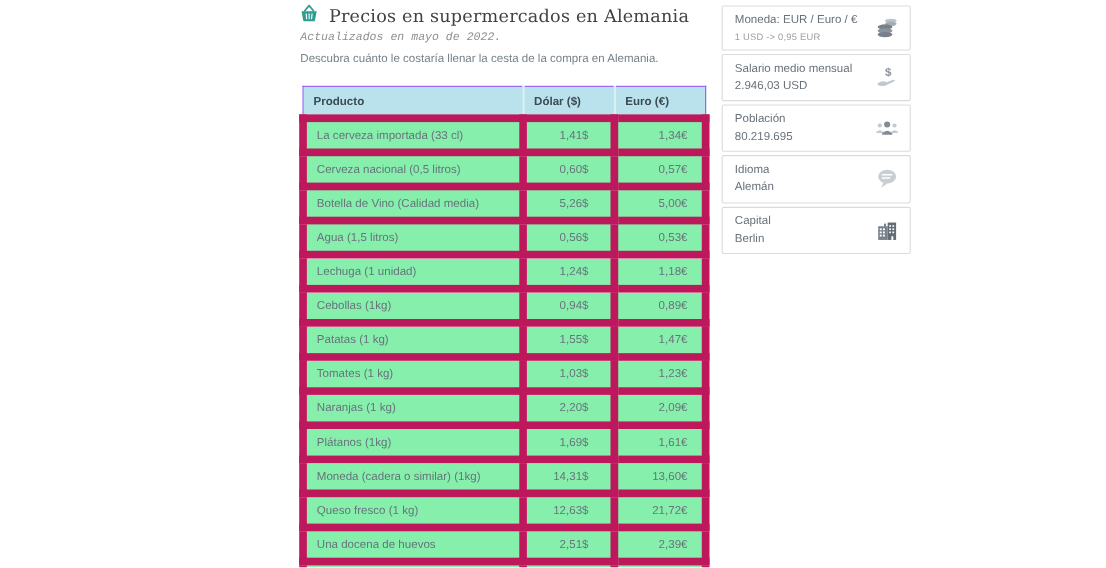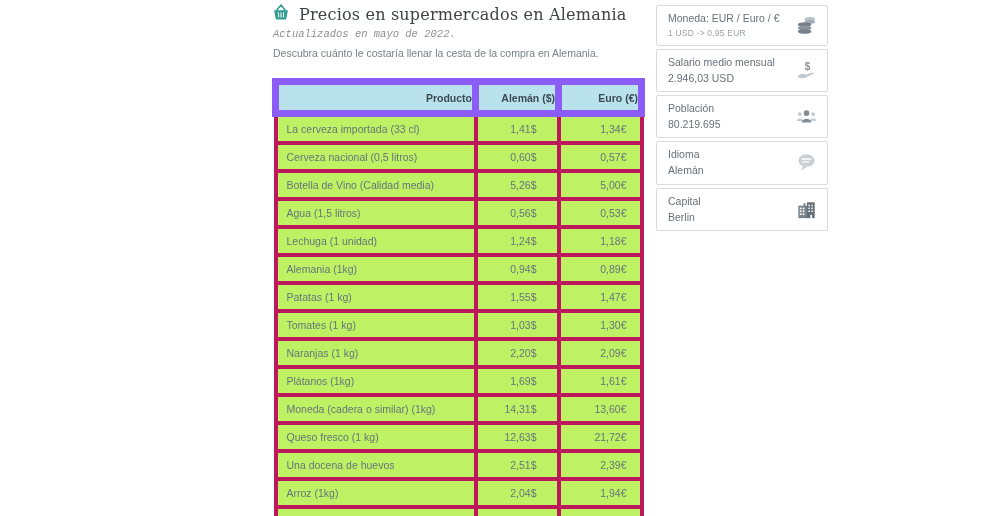--- a/index.html
+++ b/index.html
@@ -18,26 +18,26 @@
   .intro{position:absolute;left:1px;top:47px;font-size:10.5px;color:#75828a;}
   
   .price-table{
     position:absolute;left:0;top:78px;width:366px;border-collapse:collapse;table-layout:fixed;
   }
   .price-table col.c1{width:200px;}
   .price-table col.c2{width:83px;}
   .price-table col.c3{width:83px;}
   .price-table th{
     background:#b9e2ec;height:25px;font-size:10.5px;font-weight:700;color:#3c4a52;
-    text-align:right;padding:0 0 0 9px;border:7px solid #8b5cf6;
+    text-align:left;padding:0 0 0 9px;border:1px solid #8b5cf6;
   }
   .price-table th + th{border-left:2px solid #d9eff6;}
   .price-table td{
-    height:24px;font-size:10.5px;color:#68737c;border:4px solid #be185d;
-    padding:0;background:#bef264;overflow:hidden;white-space:nowrap;
+    height:24px;font-size:10.5px;color:#68737c;border:7px solid #be185d;
+    padding:0;background:#86efac;overflow:hidden;white-space:nowrap;
   }
   .price-table td.c-prod{padding-left:9px;}
   .price-table td.c-usd{text-align:right;padding-right:20px;}
   .price-table td.c-eur{text-align:right;padding-right:13px;}
   
   .sidebar{position:absolute;left:656px;top:5px;width:140px;}
   .info-card{
     box-sizing:border-box;width:172px;border:1px solid #dbdbdb;border-radius:2px;
     background:#fff;margin-bottom:3px;padding:6px 9px 6px 11px;
     display:flex;align-items:center;justify-content:space-between;gap:6px;
@@ -75,21 +75,21 @@
 
     <table class="price-table">
       <colgroup>
           <col class="c1">
           <col class="c2">
           <col class="c3">
         </colgroup>
       <thead>
         <tr>
           <th>Producto</th>
-          <th>Alemán ($)</th>
+          <th>Dólar ($)</th>
           <th>Euro (€)</th>
         </tr>
       </thead>
       <tbody>
       <tr>
         <td class="c-prod">La cerveza importada (33 cl)</td>
         <td class="c-usd">1,41$</td>
         <td class="c-eur">1,34€</td>
       </tr>
 
@@ -111,35 +111,35 @@
         <td class="c-eur">0,53€</td>
       </tr>
 
       <tr>
         <td class="c-prod">Lechuga (1 unidad)</td>
         <td class="c-usd">1,24$</td>
         <td class="c-eur">1,18€</td>
       </tr>
 
       <tr>
-        <td class="c-prod">Alemania (1kg)</td>
+        <td class="c-prod">Cebollas (1kg)</td>
         <td class="c-usd">0,94$</td>
         <td class="c-eur">0,89€</td>
       </tr>
 
       <tr>
         <td class="c-prod">Patatas (1 kg)</td>
         <td class="c-usd">1,55$</td>
         <td class="c-eur">1,47€</td>
       </tr>
 
       <tr>
         <td class="c-prod">Tomates (1 kg)</td>
         <td class="c-usd">1,03$</td>
-        <td class="c-eur">1,30€</td>
+        <td class="c-eur">1,23€</td>
       </tr>
 
       <tr>
         <td class="c-prod">Naranjas (1 kg)</td>
         <td class="c-usd">2,20$</td>
         <td class="c-eur">2,09€</td>
       </tr>
 
       <tr>
         <td class="c-prod">Plátanos (1kg)</td>

